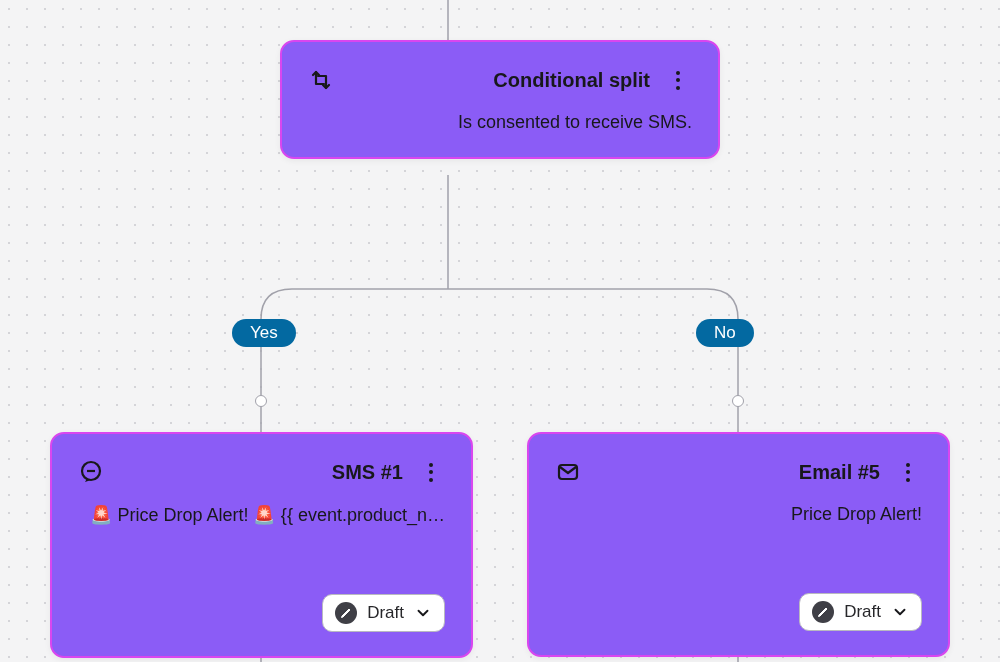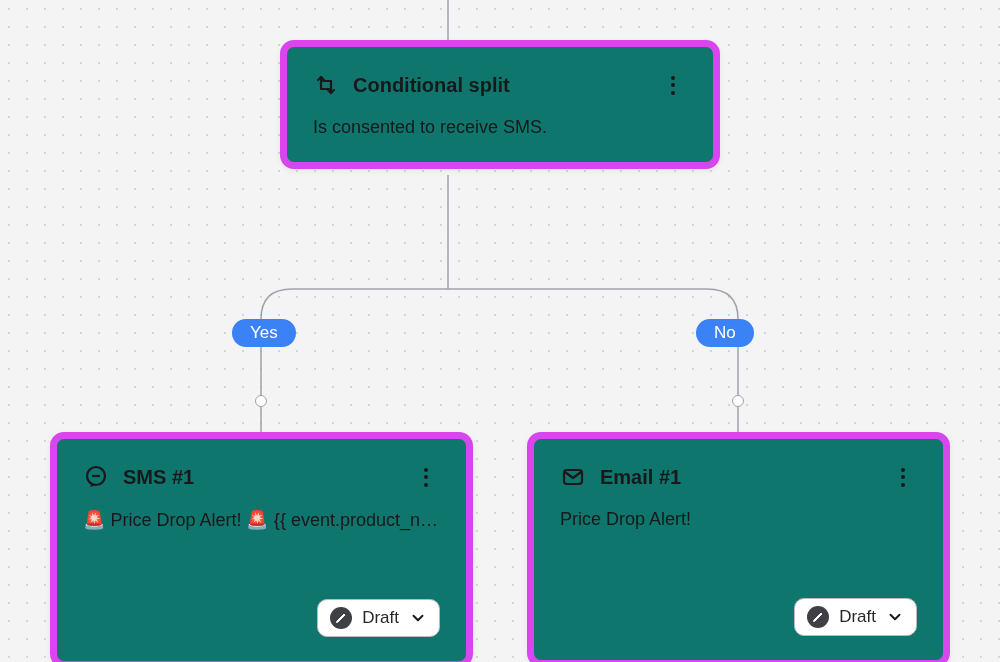--- a/index.html
+++ b/index.html
@@ -23,25 +23,26 @@
     pointer-events: none;
   }
   .connector-svg path, .connector-svg line {
     stroke: #a1a1aa;
     stroke-width: 1.5;
     fill: none;
   }
 
   .card {
     position: absolute;
-    background: #0f766e;
-    border: 7px solid #d946ef;
+    background: #8b5cf6;
+    border: 2px solid #d946ef;
     border-radius: 14px;
     box-shadow: 0 2px 6px rgba(0,0,0,0.06);
     padding: 24px 26px;
+    text-align: right;
   }
 
   .card-head {
     display: flex;
     align-items: center;
     gap: 14px;
   }
   .card-title {
     font-size: 20px;
     font-weight: 700;
@@ -98,21 +99,21 @@
   }
   .pencil-circle {
     width: 22px; height: 22px; border-radius: 50%;
     background: #3f3f46;
     display: flex; align-items: center; justify-content: center;
   }
   .pencil-circle svg { stroke: #fff; fill: #fff; }
 
   .branch-pill {
     position: absolute;
-    background: #3b82f6;
+    background: #0369a1;
     color: #ffffff;
     font-size: 17px;
     font-weight: 500;
     padding: 4px 18px;
     border-radius: 999px;
   }
 
   .node-dot {
     position: absolute;
     width: 12px; height: 12px;
@@ -218,21 +219,21 @@
 </div>
 
 <div id="email-card" class="card">
   <div class="card-head">
     <div class="icon-slot">
       <svg width="24" height="24" viewBox="0 0 24 24" fill="none" stroke-width="2.2" stroke-linejoin="round">
         <rect x="3" y="5" width="18" height="14" rx="3"></rect>
         <path d="M4 7 L12 13 L20 7"></path>
       </svg>
     </div>
-    <div class="card-title">Email #1</div>
+    <div class="card-title">Email #5</div>
     <div class="dots-btn">
       <div class="dots">
           <span></span>
           <span></span>
           <span></span>
         </div>
     </div>
   </div>
   <div class="card-desc">Price Drop Alert!</div>
   <div class="status-row">

